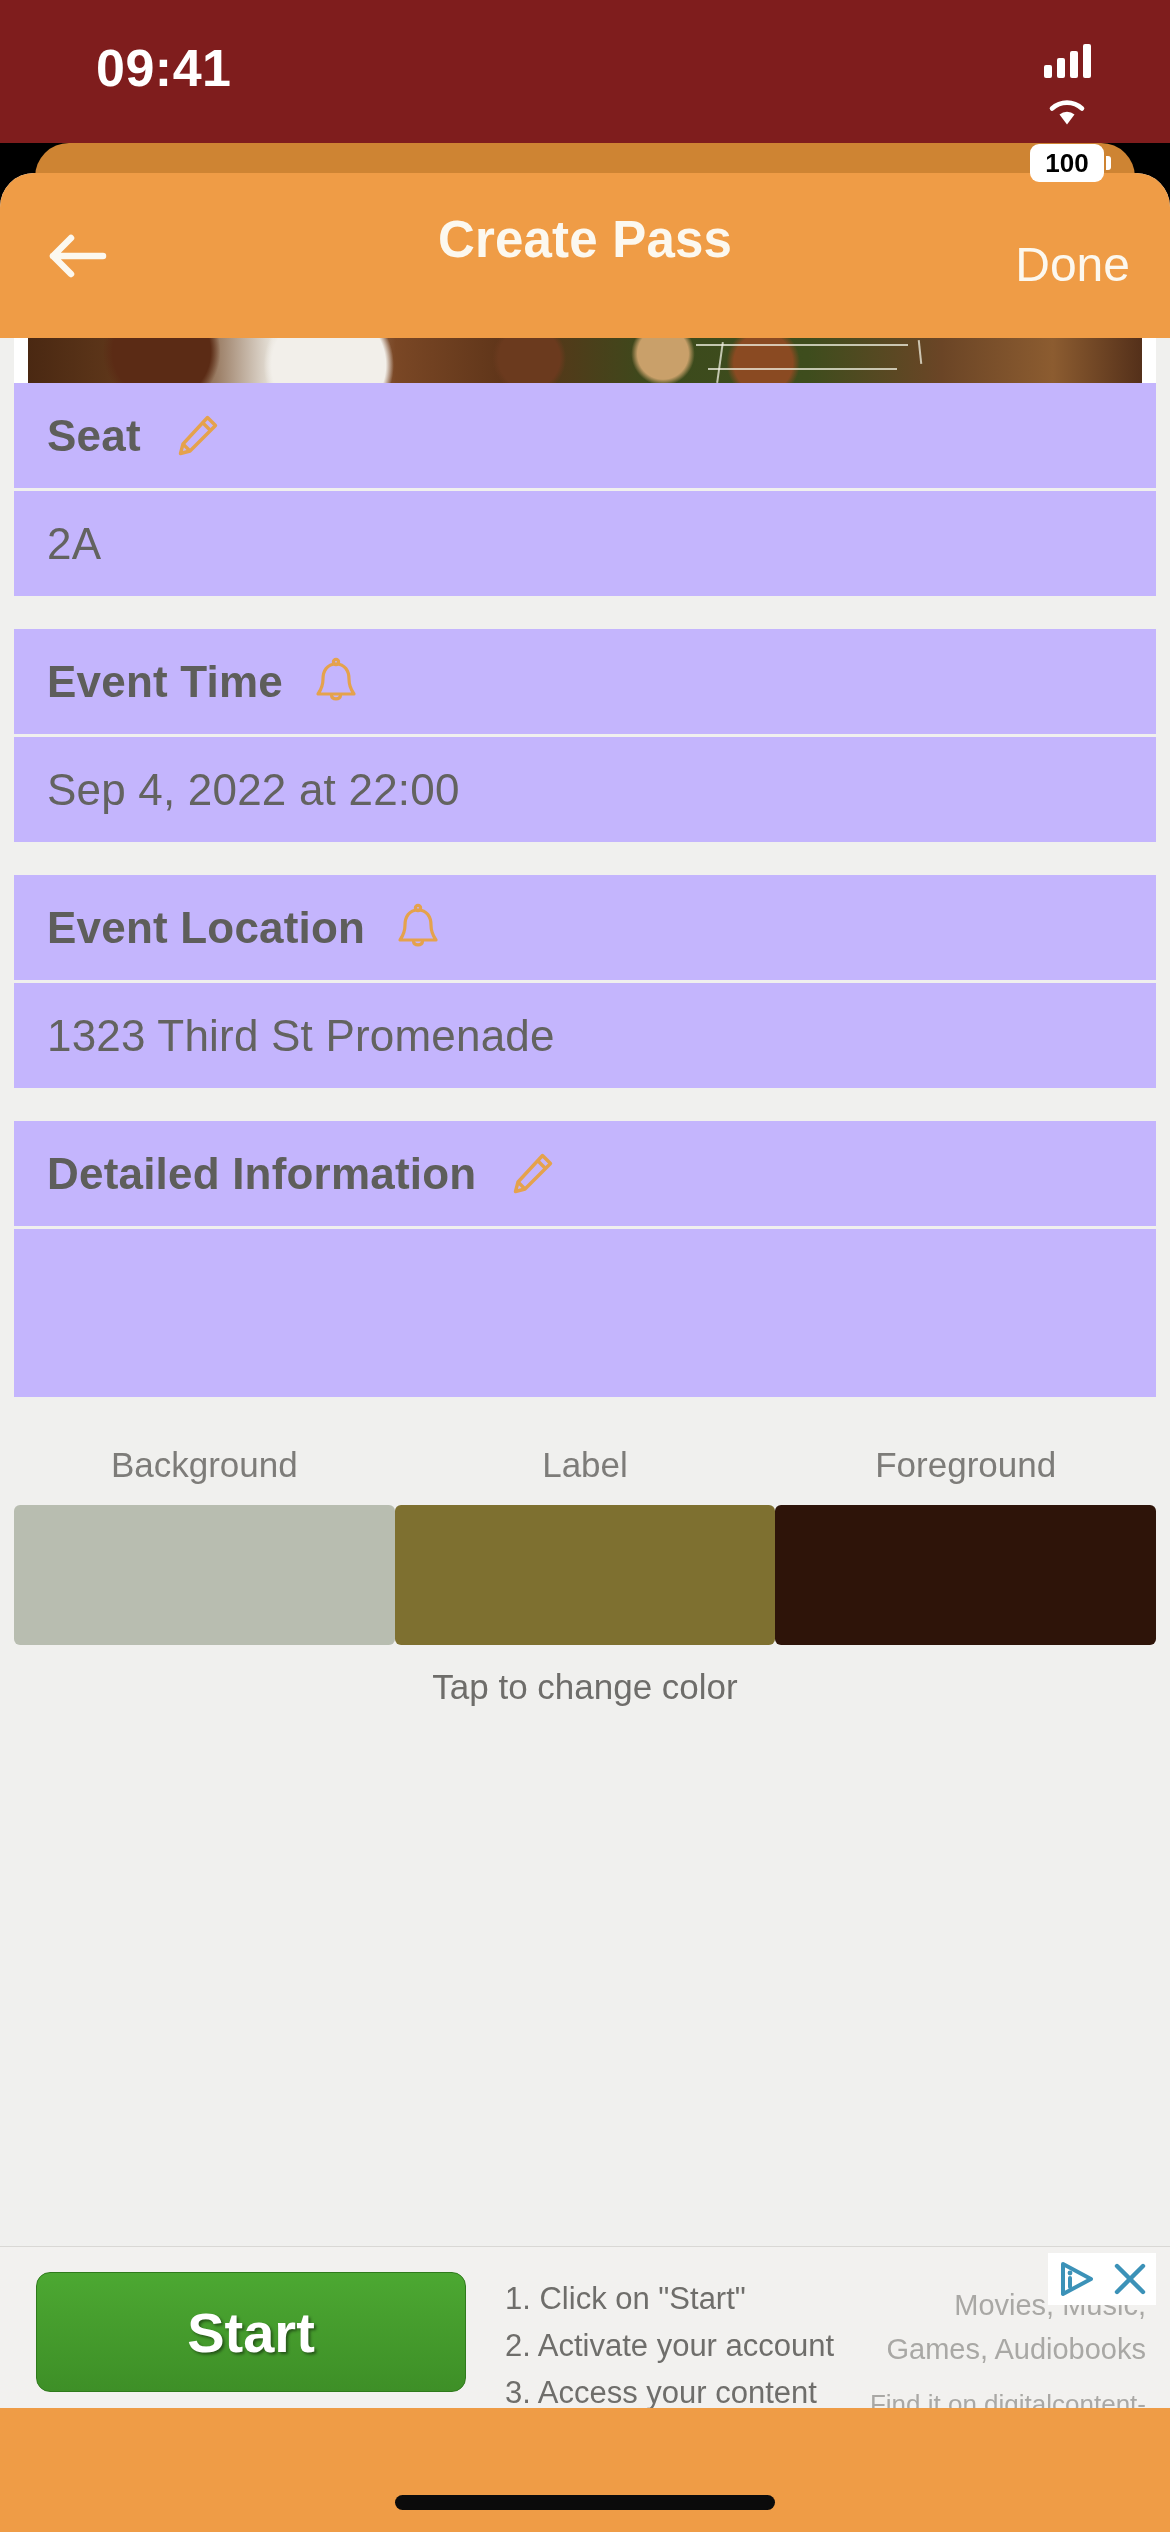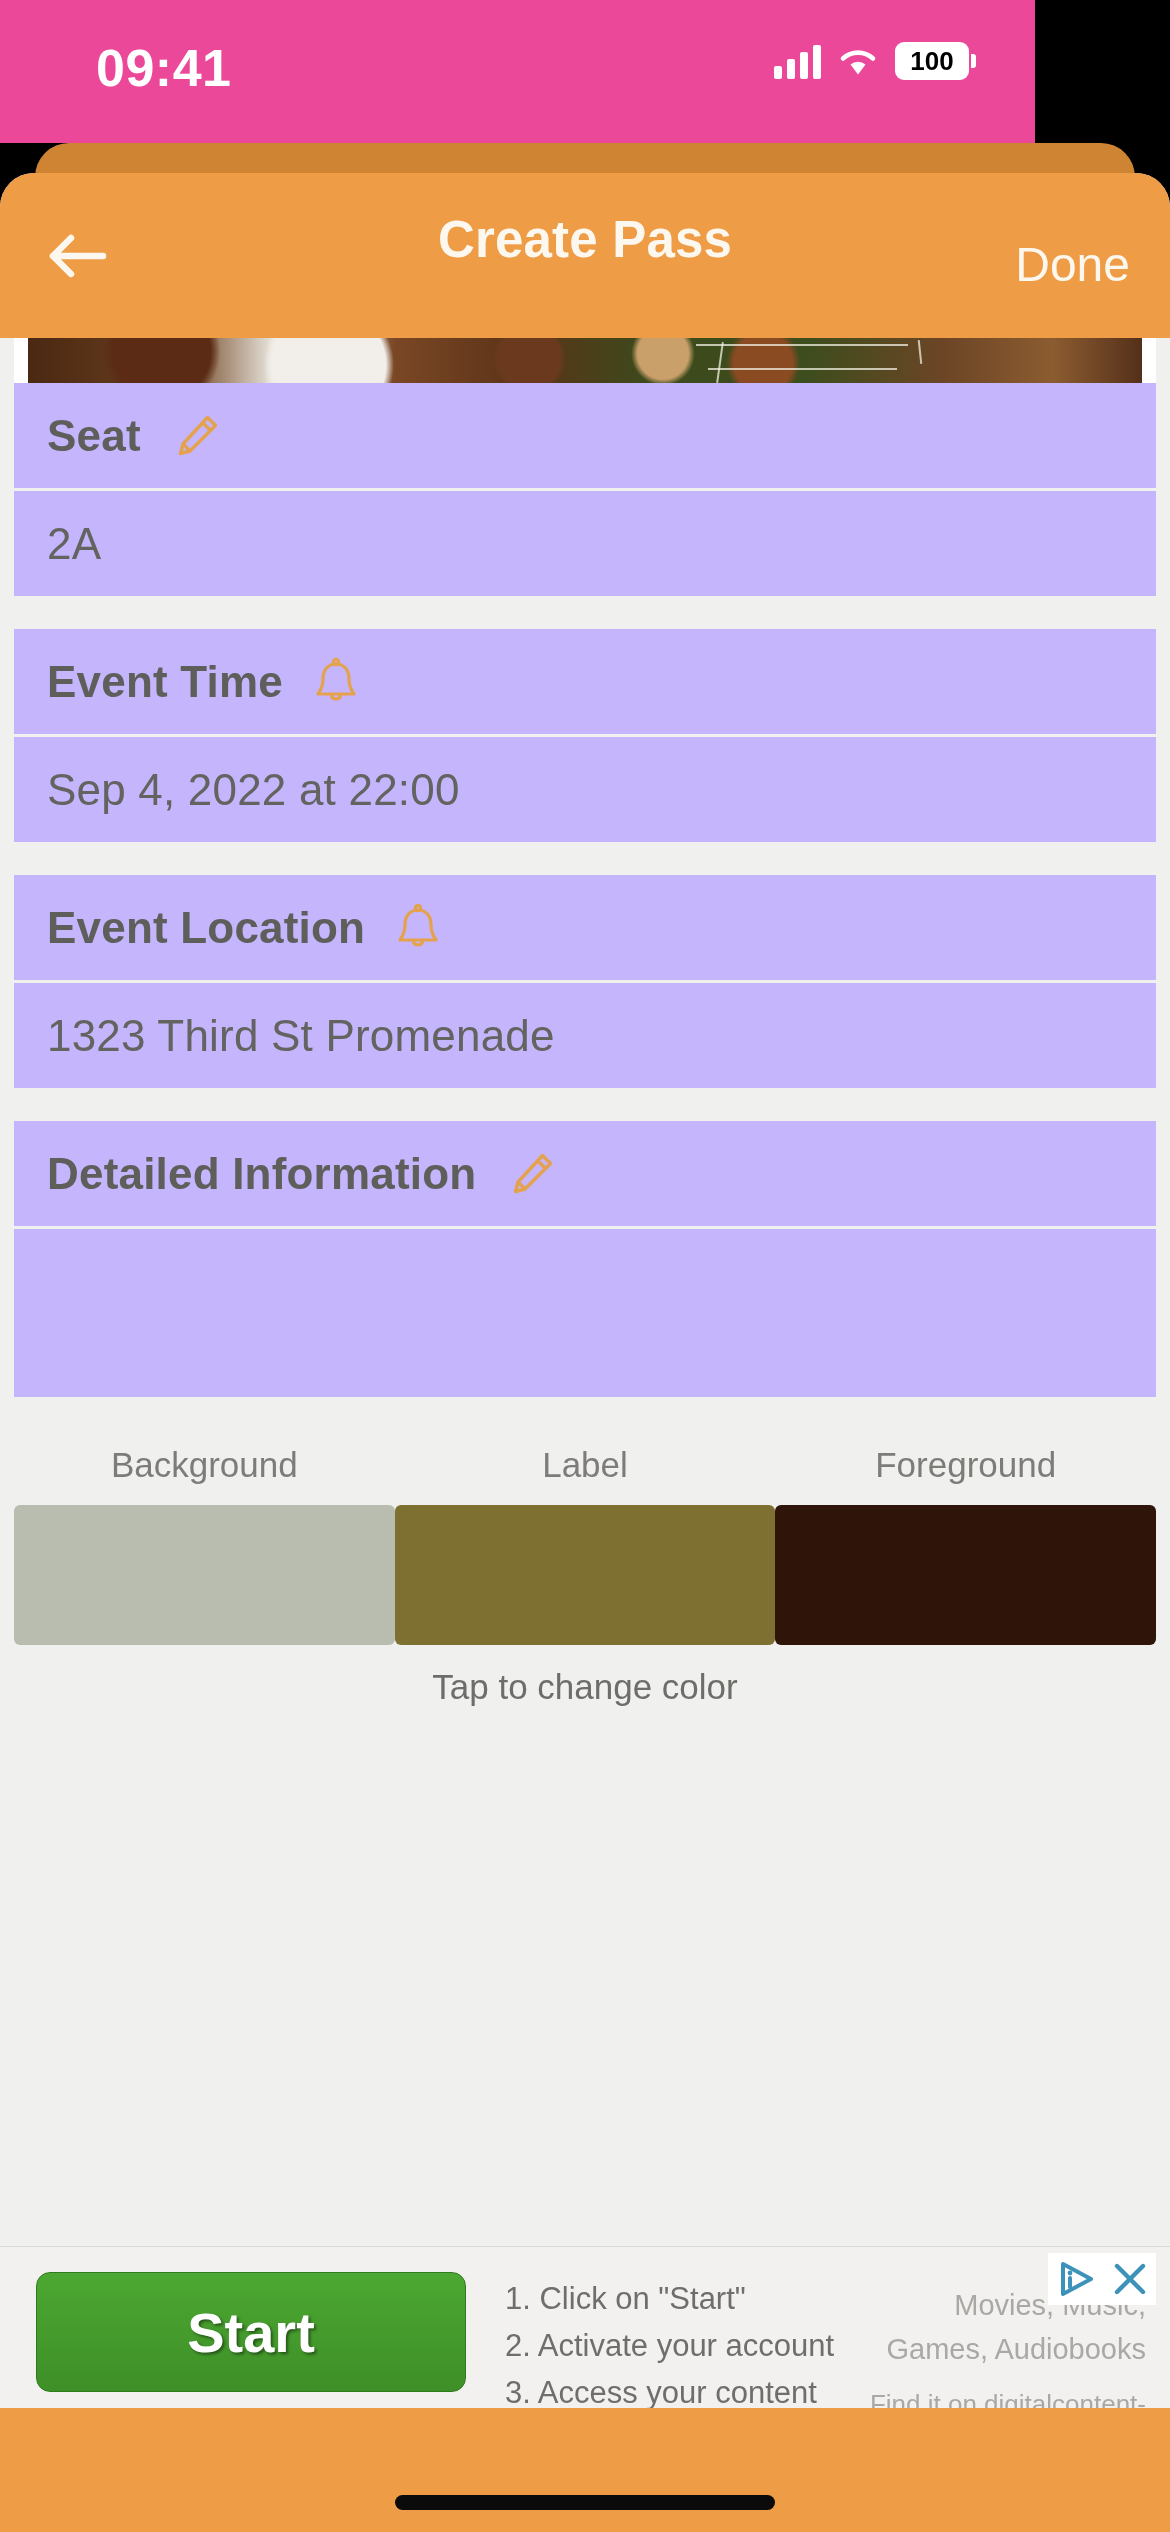--- a/index.html
+++ b/index.html
@@ -7,30 +7,30 @@
   body {
     background:#000;
     font-family:"Liberation Sans", sans-serif;
     -webkit-font-smoothing:antialiased;
     overflow:hidden;
     position:relative;
   }
 
   
   .statusbar{
-    position:absolute; top:0; left:0; width:1035px; height:143px;
-    background:#ec4899; color:#fff; z-index:40;
+    position:absolute; top:0; left:0; width:1170px; height:143px;
+    background:#7f1d1d; color:#fff; z-index:40;
   }
   .sb-time{
     position:absolute; left:96px; top:38px;
     font-size:52px; font-weight:700; letter-spacing:0.5px;
   }
   .sb-right{
     position:absolute; right:66px; top:42px;
-    display:flex; align-items:center; gap:17px;
+    display:flex; align-items:center; gap:17px;flex-direction:column;
   }
   .bars{ display:flex; align-items:flex-end; gap:5px; height:36px; }
   .bars i{ display:block; width:8px; background:#fff; border-radius:2px; }
   .bars i:nth-child(1){ height:13px; }
   .bars i:nth-child(2){ height:20px; }
   .bars i:nth-child(3){ height:27px; }
   .bars i:nth-child(4){ height:34px; }
   .wifi{ width:40px; height:32px; position:relative; }
   .batt{
     width:74px;height:38px;border-radius:9px;background:#fff;color:#000;

